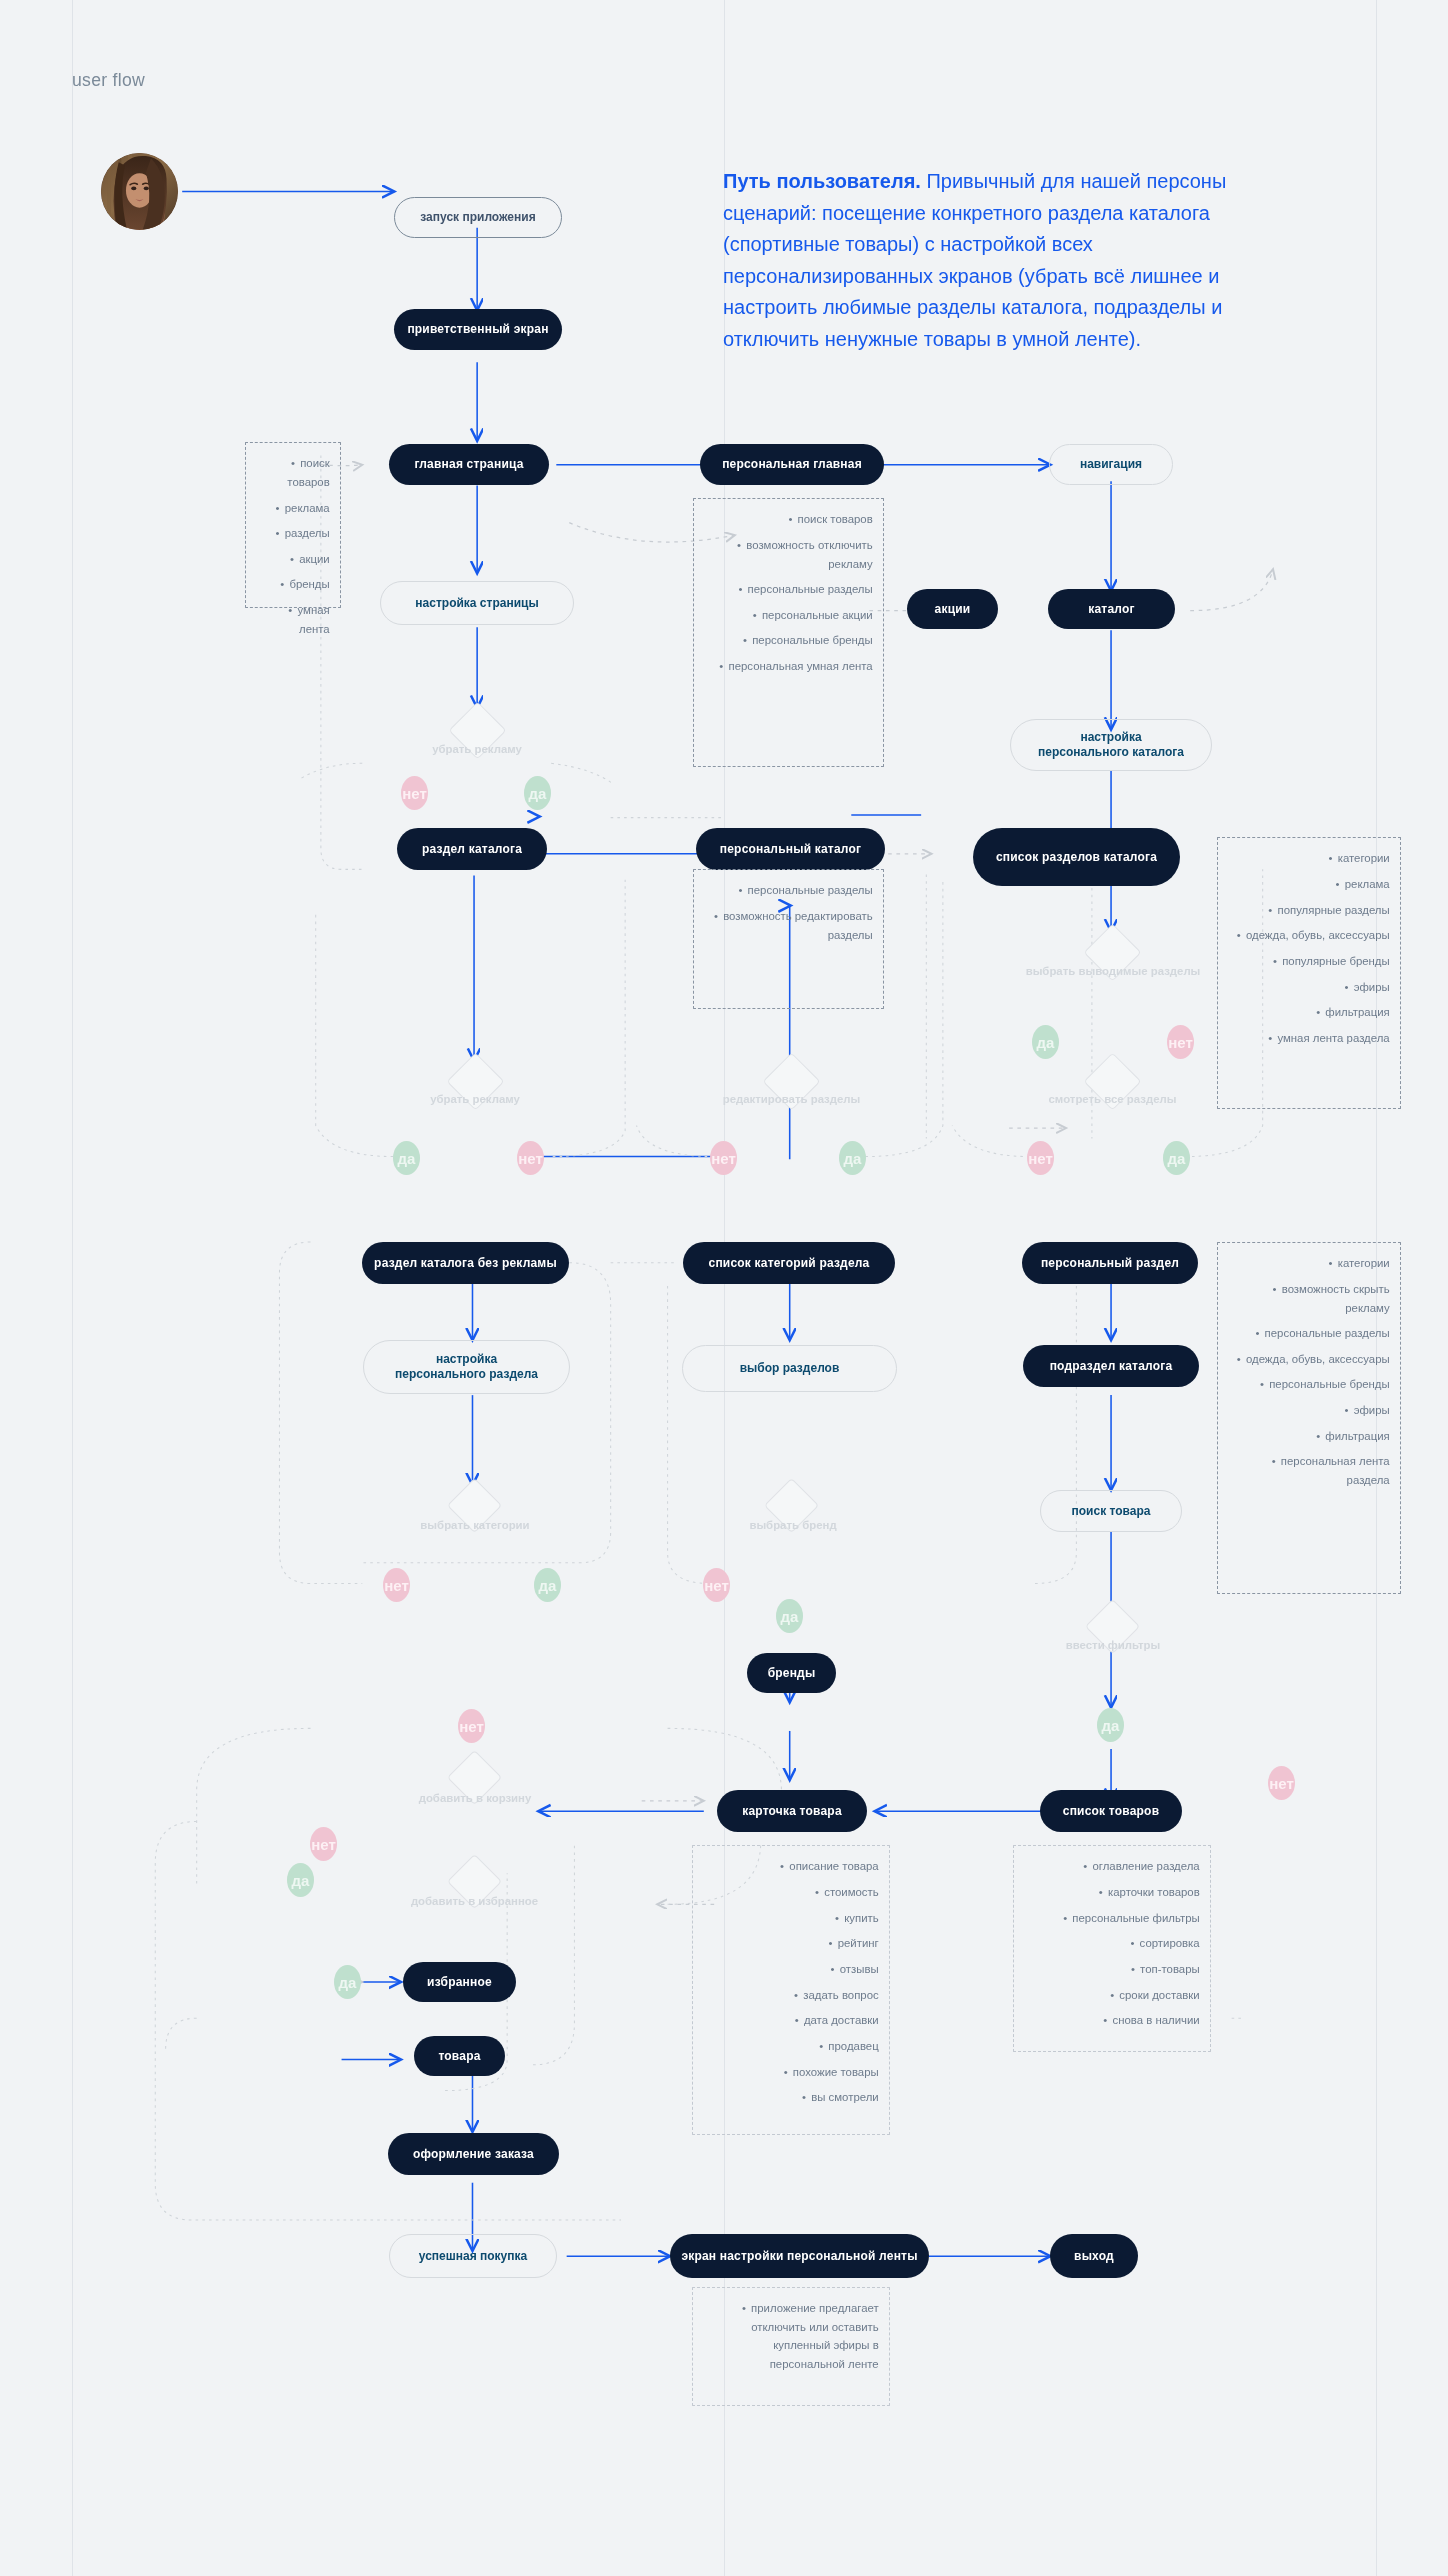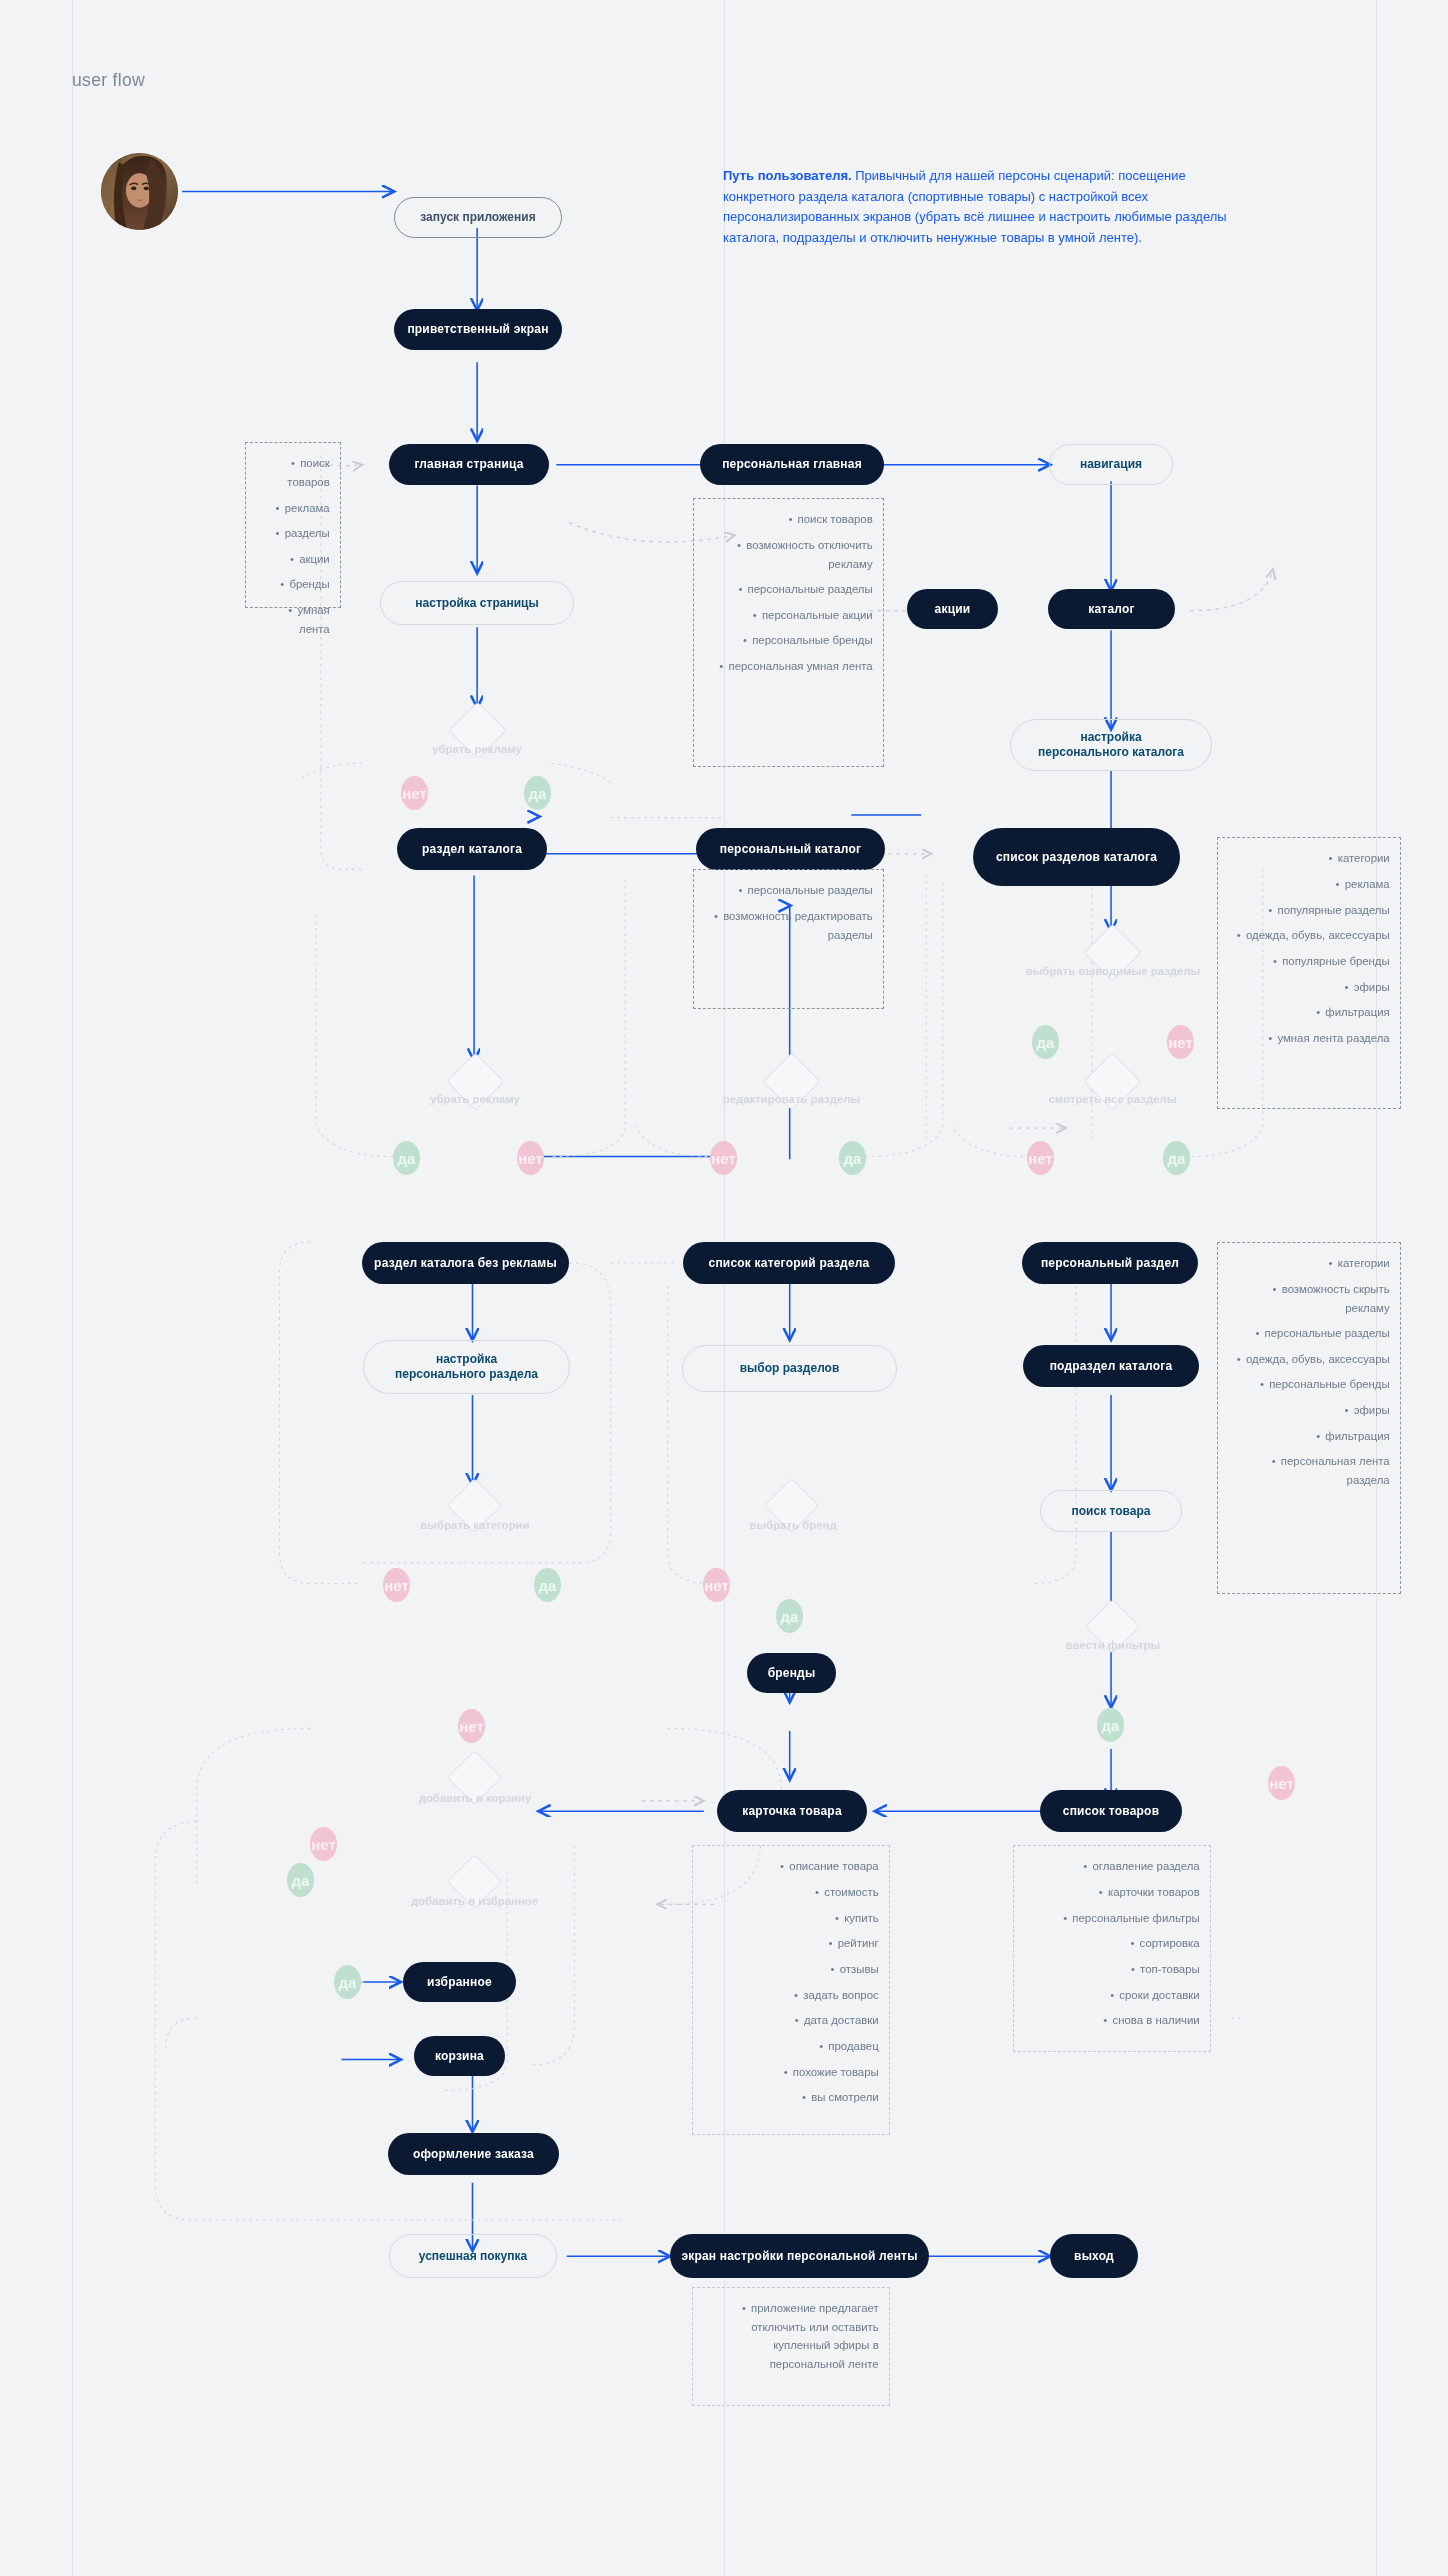--- a/index.html
+++ b/index.html
@@ -7,21 +7,21 @@
   #page{position:relative;width:1449px;height:2576px;background:#f1f3f5;overflow:hidden;}
 
   .guide{position:absolute;top:0;bottom:0;width:0.5px;background:#dfe3e8;}
 
   .flow-title{position:absolute;color:#7b8a99;font-size:17.6px;letter-spacing:0.3px;}
 
   .avatar{position:absolute;border-radius:50%;overflow:hidden;
     background:radial-gradient(circle at 58% 42%, #c79a78 0 12%, #8d6449 35%, #5d4434 60%, #3a2a1f 100%);}
   .avatar svg{display:block;}
 
-  .desc{position:absolute;color:#1659ec;font-size:13px;line-height:1.58;font-weight:500;}
+  .desc{position:absolute;color:#1659ec;font-size:20px;line-height:1.58;font-weight:500;}
   .desc b{font-weight:700;}
 
   
   .node{position:absolute;box-sizing:border-box;display:flex;align-items:center;justify-content:center;
         text-align:center;border-radius:517px;font-size:12px;line-height:1.22;padding:3.1px 7.2px;}
   .node.dark{background:#0b1a33;color:#ffffff;font-weight:700;letter-spacing:0.2px;}
   .node.start{background:transparent;border:1px solid #7b8a99;color:#3f526b;font-weight:700;}
   .node.ghost{background:transparent;border:1px solid #d6dade;color:#0c4a6e;font-weight:700;}
 
   
@@ -229,21 +229,21 @@
   <div class="node ghost" style="left:1040px;top:1490px;width:142px;height:42px">поиск товара</div>
 
   <div class="node dark" style="left:747px;top:1653px;width:89px;height:40px">бренды</div>
 
   <div class="node dark" style="left:717px;top:1790px;width:150px;height:42px">карточка товара</div>
 
   <div class="node dark" style="left:1040px;top:1790px;width:142px;height:42px">список товаров</div>
 
   <div class="node dark" style="left:403px;top:1962px;width:113px;height:40px">избранное</div>
 
-  <div class="node dark" style="left:414px;top:2036px;width:91px;height:40px">корзина</div>
+  <div class="node dark" style="left:414px;top:2036px;width:91px;height:40px">товара</div>
 
   <div class="node dark" style="left:388px;top:2133px;width:171px;height:42px">оформление заказа</div>
 
   <div class="node ghost" style="left:389px;top:2234px;width:168px;height:44px">успешная покупка</div>
 
   <div class="node dark" style="left:670px;top:2234px;width:259px;height:44px">экран настройки персональной ленты</div>
 
   <div class="node dark" style="left:1050px;top:2234px;width:88px;height:44px">выход</div>
 
   <div class="dia" style="left:457px;top:710px;width:39px;height:39px"></div>

